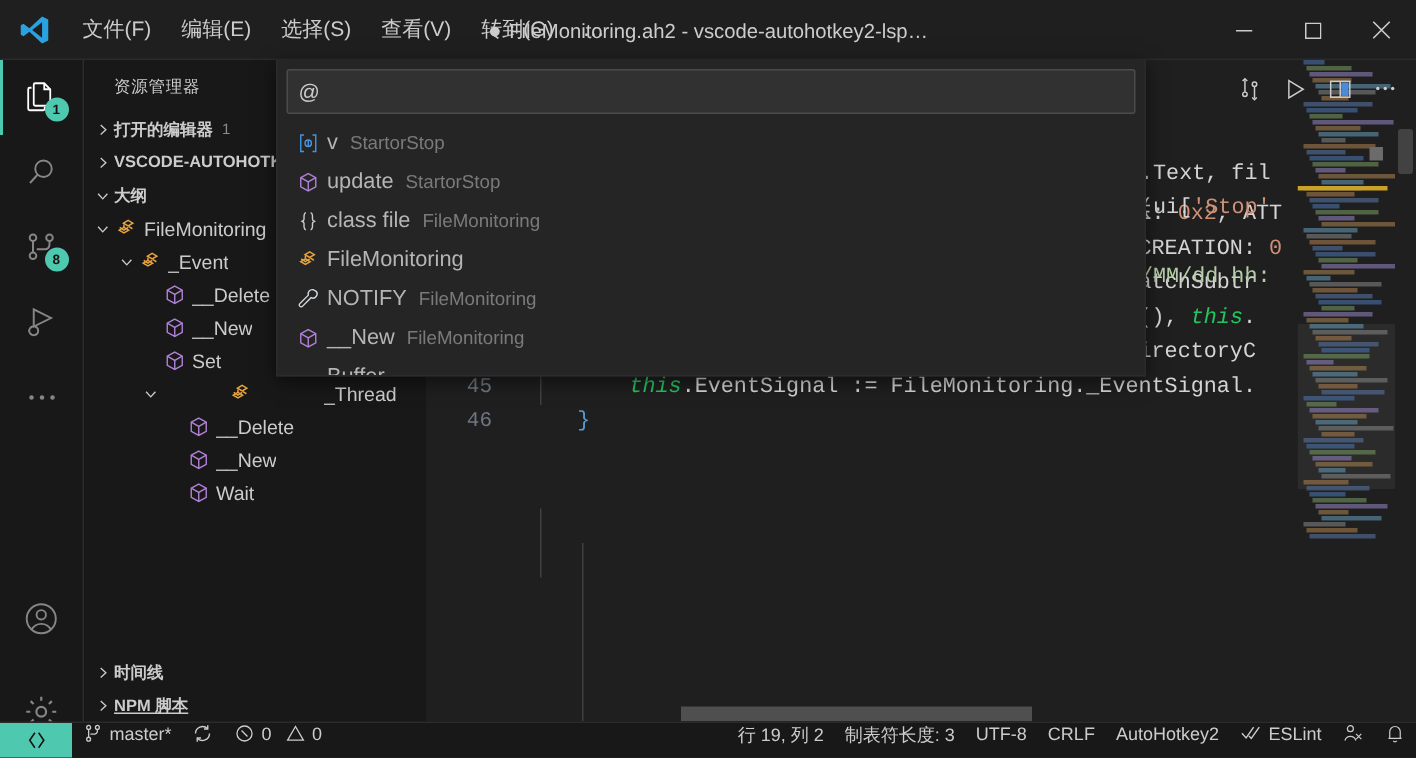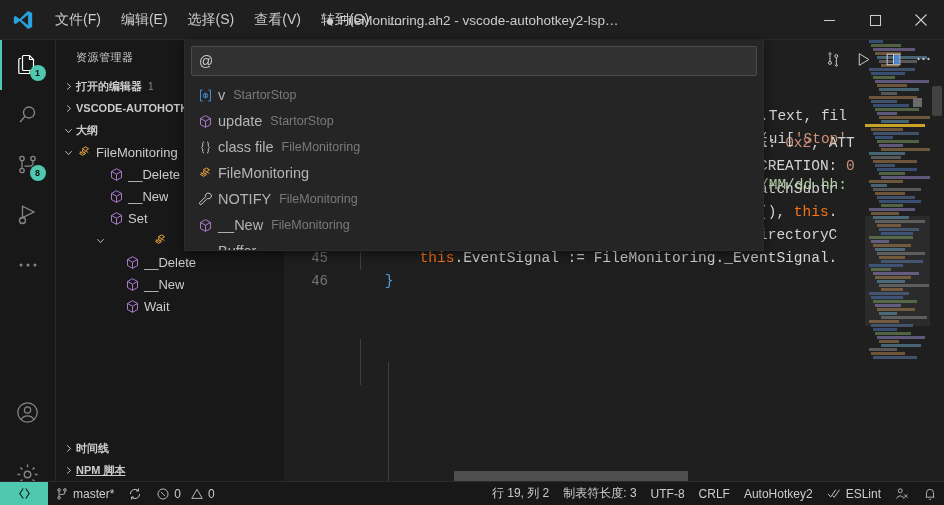--- a/index.html
+++ b/index.html
@@ -102,21 +102,21 @@
     width:66px; flex:0 0 66px; text-align:right; padding-right:22px;
     color:#6e7681; font-size:14px;
   }
   .ctext { position:relative; }
   .ind-guide { position:absolute; top:0; bottom:0; width:1px; background:#404040; }
 
   
   .t-key      { color:#C586C0; }
   .t-str      { color:#CE9178; }
   .t-num      { color:#B5CEA8; }
-  .t-var      { color:#f97316; }
+  .t-var      { color:#22c55e;font-style:italic; }
   .t-plain    { color:#D4D4D4; }
   .t-orange   { color:#DCA84C; }
   .t-brace    { color:#569CD6; }
   .t-comgray  { color:#7b7b7b; font-style:italic; }
 
   .minimap {
     position:absolute; right:14px; top:0; width:65px; height:441px;
     background:#1f1f1f; overflow:hidden;
   }
   .mm-line { height:3px; margin-bottom:1px; }
@@ -150,21 +150,21 @@
   
   .statusbar {
     position:absolute; left:0; bottom:0; width:944px; height:24px;
     background:#181818; display:flex; align-items:center;
     font-size:12px; color:#cccccc; border-top:1px solid #2b2b2b;
   }
   .sb-remote {
     width:48px; height:24px; background:#4ec9b0; color:#15120f;
     display:flex; align-items:center; justify-content:center;
   }
-  .sb-item { display:flex; align-items:center; gap:4px; padding:0 7px; height:24px; cursor:pointer; white-space:nowrap; }
+  .sb-item { display:flex; gap:4px; padding:0 7px; height:24px; cursor:pointer; white-space:nowrap; }
   .sb-spacer { flex:1; }
   svg { display:block; }
 </style>
 </head>
 <body>
 
 <div id="app">
 
   <div class="titlebar">
     <div class="vscode-logo">
@@ -301,20 +301,39 @@
               <svg width="15" height="15" viewBox="0 0 24 24" fill="none" stroke="#E8A33D" stroke-width="1.6">
                 <path d="M4 13.5l5-3 5 3-5 3z"></path>
                 <path d="M12.5 7l5-3 5 3-5 3z" transform="translate(-4,-1)"></path>
                 <path d="M9 10.5V7.5"></path>
                 <path d="M13.5 17l4.5 3 4.5-3" transform="translate(-9,-6.5)"></path>
                 <path d="M14 9.5l4 2.5"></path>
               </svg>
             </span>
           </span>
           <span class="tree-label">FileMonitoring</span>
+        </div>
+        <div class="tree-row" style="padding-left: 20px;">
+          <span class="twisty">
+            <svg width="11" height="11" viewBox="0 0 16 16">
+              <path d="M3.5 6l4.5 5 4.5-5" fill="none" stroke="#cccccc" stroke-width="1.3"></path>
+            </svg>
+          </span>
+          <span class="tree-ico">
+            <span style="display: inline-flex; align-items: center;">
+              <svg width="15" height="15" viewBox="0 0 24 24" fill="none" stroke="#E8A33D" stroke-width="1.6">
+                <path d="M4 13.5l5-3 5 3-5 3z"></path>
+                <path d="M12.5 7l5-3 5 3-5 3z" transform="translate(-4,-1)"></path>
+                <path d="M9 10.5V7.5"></path>
+                <path d="M13.5 17l4.5 3 4.5-3" transform="translate(-9,-6.5)"></path>
+                <path d="M14 9.5l4 2.5"></path>
+              </svg>
+            </span>
+          </span>
+          <span class="tree-label">_Event</span>
         </div>
         <div class="tree-row" style="padding-left: 36px;">
           <span class="twisty"></span>
           <span class="tree-ico">
             <span style="display: inline-flex; align-items: center;">
               <svg width="15" height="15" viewBox="0 0 24 24" fill="none" stroke="#B180D7" stroke-width="1.5">
                 <path d="M12 2.7l8 4.4v9.8l-8 4.4-8-4.4V7.1z"></path>
                 <path d="M4 7.1l8 4.5 8-4.5"></path>
                 <path d="M12 11.6v9.7"></path>
               </svg>

